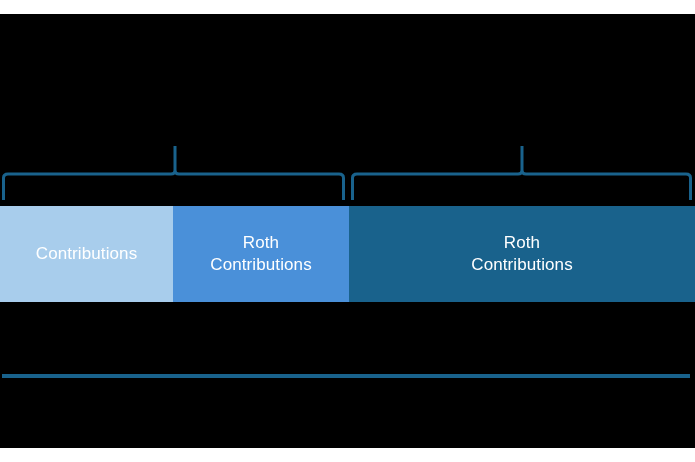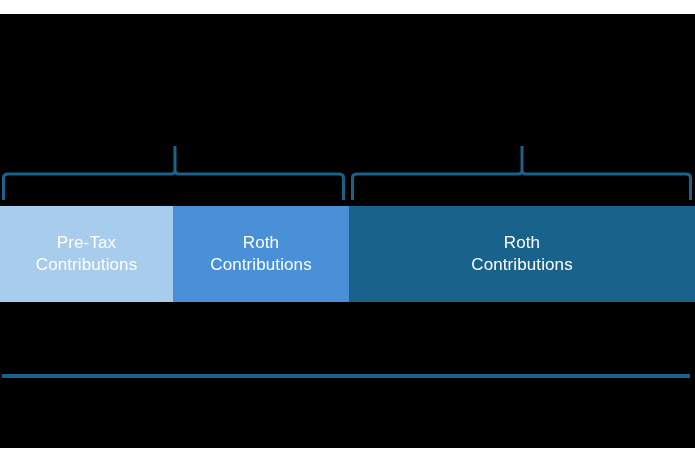--- a/index.html
+++ b/index.html
@@ -111,21 +111,20 @@
     <svg width="695" height="68" viewBox="0 0 695 68" xmlns="http://www.w3.org/2000/svg">
 
       <path d="M 3.5 62 L 3.5 40 Q 3.5 36 8 36 L 171 36 Q 175 36 175 32 L 175 8 L 175 32 Q 175 36 179 36 L 339 36 Q 343.5 36 343.5 40 L 343.5 62" fill="none" stroke="#19628c" stroke-width="3" stroke-linecap="butt" stroke-linejoin="miter"></path>
 
       <path d="M 352.5 62 L 352.5 40 Q 352.5 36 357 36 L 518 36 Q 522 36 522 32 L 522 8 L 522 32 Q 522 36 526 36 L 686 36 Q 690.5 36 690.5 40 L 690.5 62" fill="none" stroke="#19628c" stroke-width="3" stroke-linecap="butt" stroke-linejoin="miter"></path>
     </svg>
   </div>
 
   <div class="bar">
     <div class="bar-seg seg-pretax">
-      <span class="seg-line">Pre-Tax</span>
       <span class="seg-line">Contributions</span>
     </div>
     <div class="bar-seg seg-roth-mid">
       <span class="seg-line">Roth</span>
       <span class="seg-line">Contributions</span>
     </div>
     <div class="bar-seg seg-roth-big">
       <span class="seg-line">Roth</span>
       <span class="seg-line">Contributions</span>
     </div>

